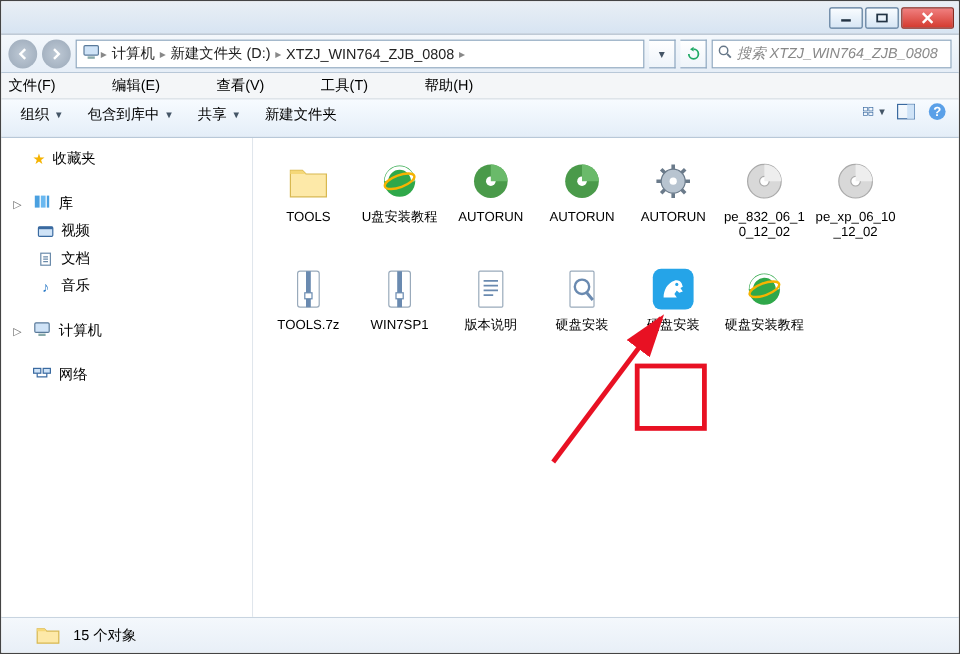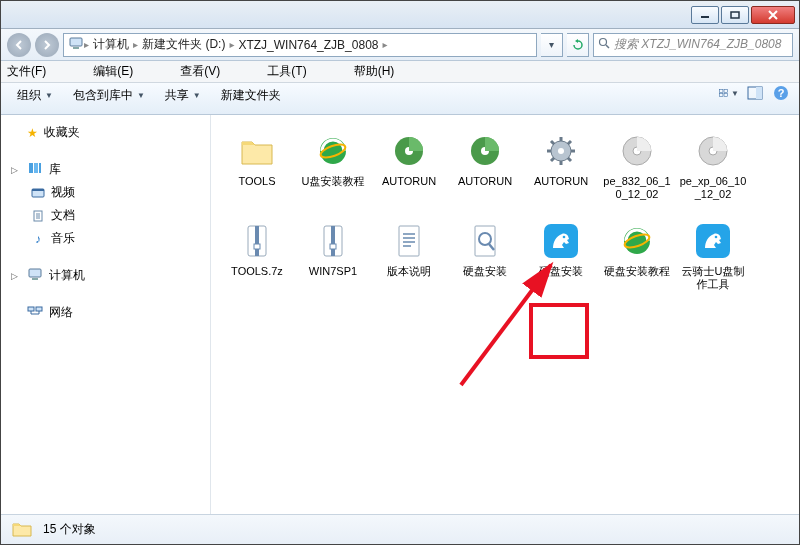--- a/index.html
+++ b/index.html
@@ -53,21 +53,21 @@
 .item .ic { width:48px; height:44px; display:flex; align-items:center; justify-content:center; margin-bottom:2px; position:relative; }
 .item .lbl { font-size:11px; text-align:center; line-height:13px; word-break:break-all; max-width:72px; color:#000; }
 
 
 .highlight-box { position:absolute; border:4px solid #e81123; pointer-events:none; }
 
 
 .arrow-ann { position:absolute; pointer-events:none; }
 
 
-.statusbar { height: 30px; background:linear-gradient(#f4f8fc,#e8eff7); border-top:1px solid #c8d4e0; display:flex; align-items:center; padding: 0 10px; font-size:12px; gap:10px; }
+.statusbar { height: 30px; background:linear-gradient(#f4f8fc,#e8eff7); border-top:1px solid #c8d4e0; display:flex; align-items:center; padding: 0 28px; font-size:12px; gap:10px; }
 .statusbar .sicon { width:22px; height:22px; }
 
 
 .ic svg { width:42px; height:42px; }
 
 </style>
 </head>
 <body>
 
 <div class="titlebar">
@@ -389,32 +389,20 @@
         <div class="item">
           <div class="ic">
             <svg viewBox="0 0 42 42">
               <circle cx="21" cy="21" r="13" fill="#2fa84a"></circle>
               <path d="M10 21 A11 11 0 0 1 32 21" fill="none" stroke="#fff" stroke-width="3"></path>
               <ellipse cx="21" cy="21" rx="13" ry="5" fill="none" stroke="#f5b301" stroke-width="2" transform="rotate(-20 21 21)"></ellipse>
             </svg>
           </div>
           <div class="lbl">硬盘安装教程</div>
         </div>
-        <div class="item">
-          <div class="ic">
-            <svg viewBox="0 0 42 42">
-              <rect x="4" y="4" width="34" height="34" rx="7" fill="#25a4e8"></rect>
-              <g fill="#fff">
-                <path d="M13 28 C13 22 16 16 22 14 C24 13 27 14 28 16 L29 19 L27 20 L29 23 L26 24 L24 22 L22 25 L24 28 Z"></path>
-                <circle cx="24" cy="17" r="1.3" fill="#25a4e8"></circle>
-              </g>
-            </svg>
-          </div>
-          <div class="lbl">云骑士U盘制作工具</div>
-        </div>
         <div style="flex-basis: 100%; height: 0px;"></div>
       </div>
 
     <div id="hlbox" class="highlight-box" style="display: block; left: 318px; top: 188px; width: 60px; height: 56px;"></div>
 
     <svg class="arrow-ann" width="150" height="150" viewBox="0 0 150 150" style="left:240px; top:130px">
       <defs>
           <marker id="ah" markerWidth="10" markerHeight="10" refX="8" refY="3" orient="auto">
             <path d="M0 0 L9 3 L0 6 Z" fill="#e81123"></path>
           </marker>

